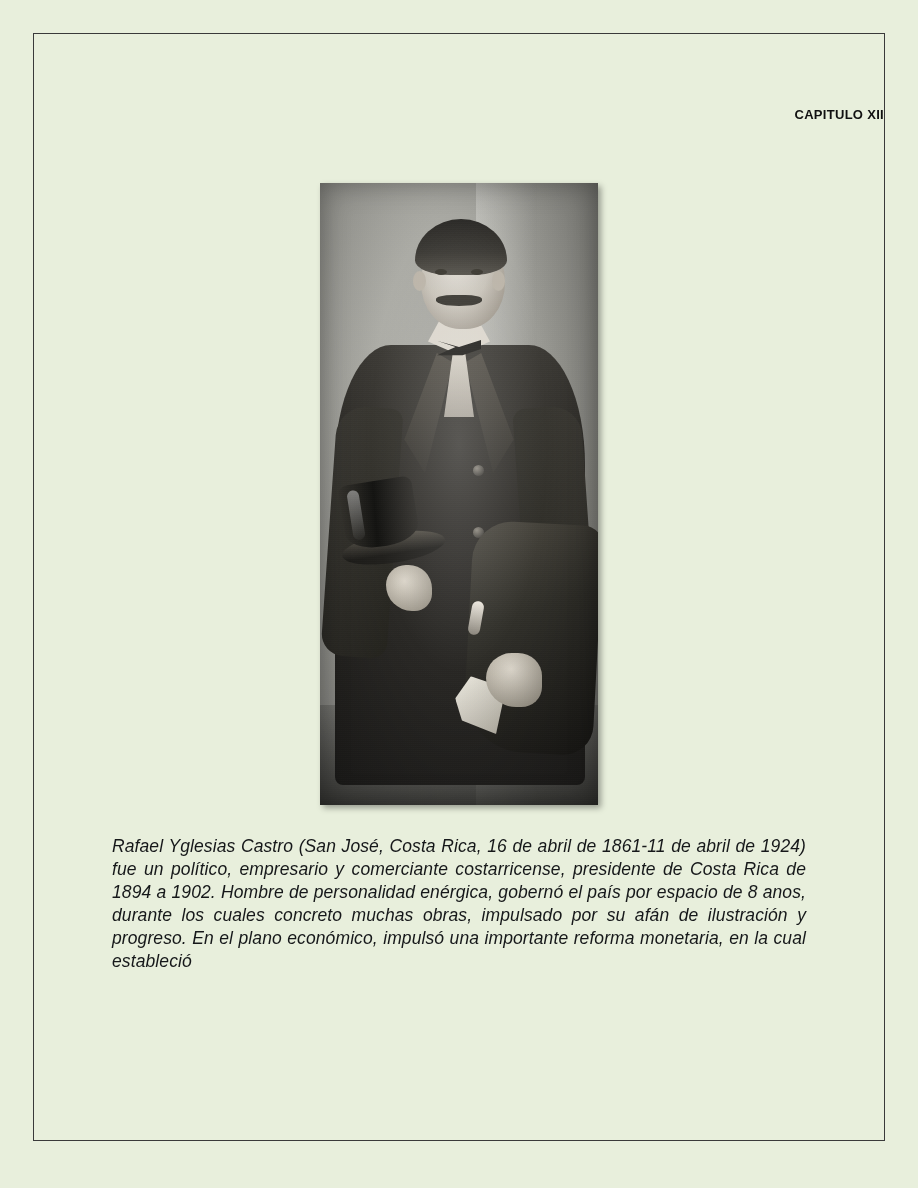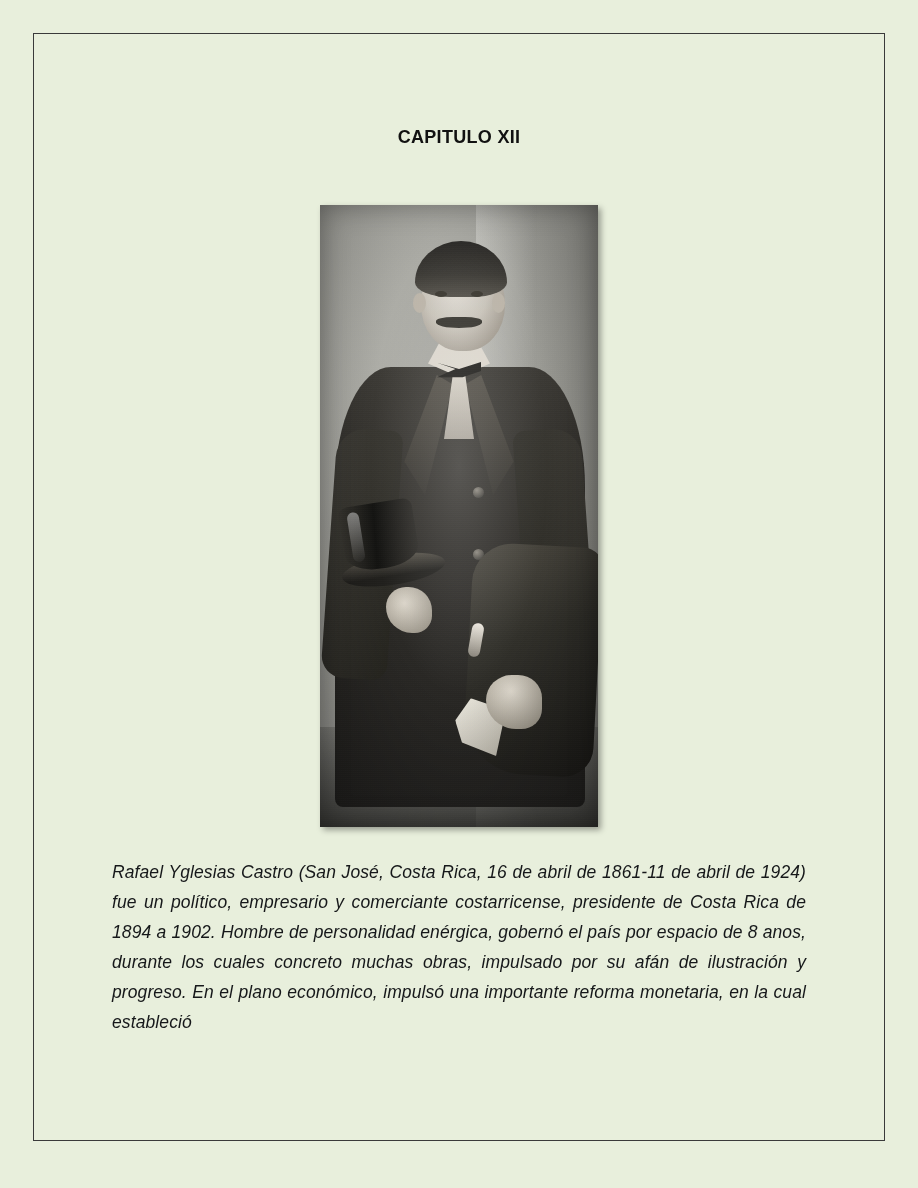--- a/index.html
+++ b/index.html
@@ -17,24 +17,24 @@
     position: absolute;
     left: 33px;
     top: 33px;
     width: 852px;
     height: 1108px;
     border: 1px solid #3a3a3a;
     box-sizing: border-box;
     background: #e8efdc;
   }
   .heading {
-    margin-top: 90px;
-    text-align: center;
+    margin-top: 68px;
+    text-align: right;
     font-weight: bold;
-    font-size: 18px;
+    font-size: 13px;
     line-height: 26px;
     color: #111;
     letter-spacing: 0.3px;
   }
   .heading .line2 {
     display: block;
   }
   .portrait-wrap {
     margin-top: 55px;
     display: flex;
@@ -314,21 +314,21 @@
   }
   .photo-shadow {
     position: absolute;
     inset: 0;
     box-shadow: inset 0 0 28px rgba(0,0,0,0.35);
   }
   .body-text {
     margin: 30px 78px 8px 78px;
     font-style: italic;
     font-size: 17.5px;
-    line-height: 30px;
+    line-height: 23px;
     color: #16181a;
     text-align: justify;
     text-justify: inter-word;
     letter-spacing: 0.1px;
   }
 </style>
 </head>
 <body>
 
 <div class="page">

